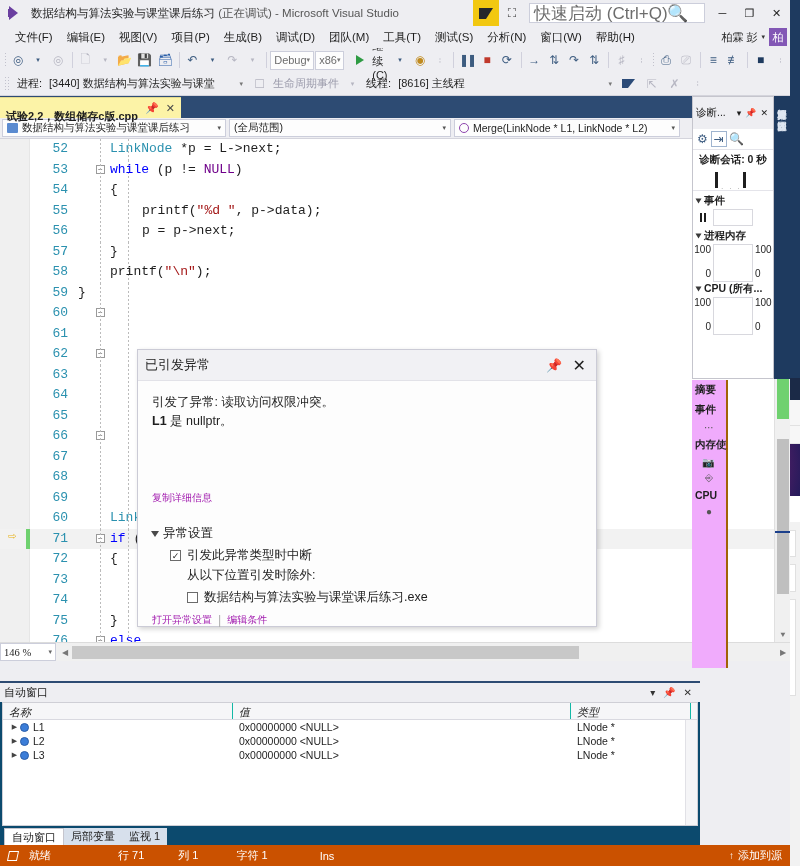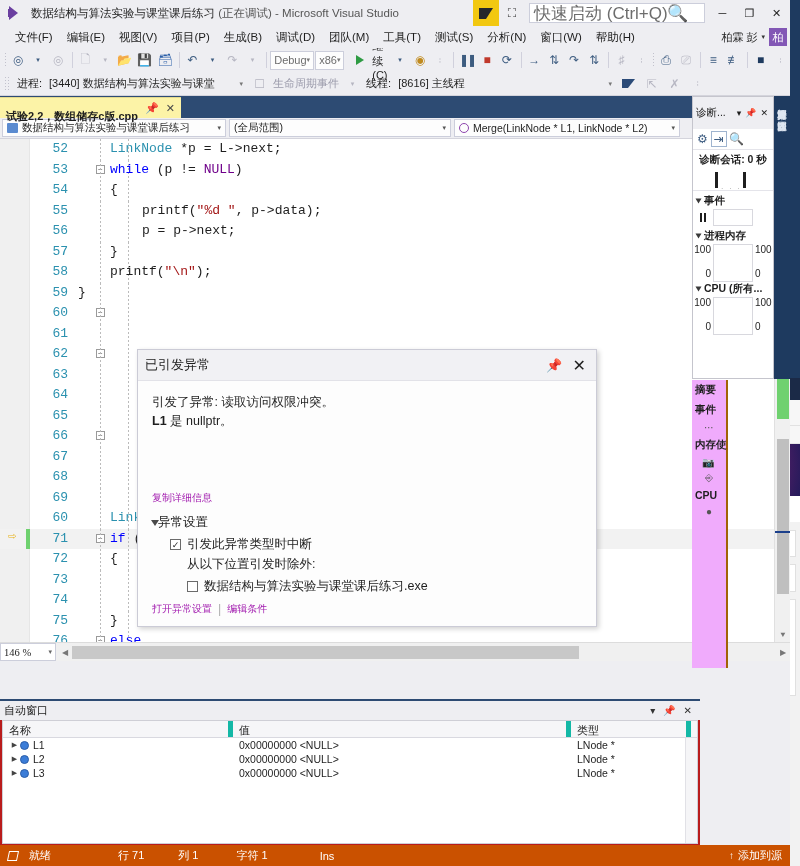--- a/index.html
+++ b/index.html
@@ -149,50 +149,50 @@
   .exc-head { height:31px; background:#f1f1f4; border-bottom:1px solid #e2e2e8; display:flex;
       align-items:center; padding:0 7px; }
   .exc-title { font-size:13px; color:#1e1e1e; }
   .exc-head .sp { margin-left:auto; }
   .exc-pin { font-size:13px; color:#1e1e1e; padding:0 7px; }
   .exc-x { font-size:16px; color:#1e1e1e; font-weight:bold; padding:0 3px; }
   .exc-body { padding:12px 14px 0 14px; }
   .exc-msg { font-size:12.5px; color:#1e1e1e; line-height:19px; }
   .exc-msg b { font-weight:bold; }
   .exc-link { color:#a21caf; font-size:10px; text-decoration:none; }
-  .exc-section { margin-top:9px; font-size:12.5px; color:#1e1e1e; display:flex; align-items:center; }
+  .exc-section { margin-top:20px; font-size:12.5px; color:#1e1e1e; display:flex; align-items:center; gap:5px;}
   .tri { width:0;height:0; border-top:4px solid transparent; border-bottom:4px solid transparent;
       border-left:6px solid #4a4a4a; transform:rotate(90deg); }
   .cbrow { display:flex; align-items:center; gap:6px; font-size:12.5px; color:#1e1e1e; margin-top:5px;}
   .cbox { width:11px;height:11px; border:1px solid #6b6b6b; background:#fff; font-size:9px; line-height:10px;
       text-align:center; color:#1e1e1e; flex:0 0 auto;}
   .exc-links { margin-top:7px; font-size:12.5px; display:flex; align-items:center; gap:6px;}
   .exc-sep { color:#b0b0b0; }
 
   
   .zoombar { height:19px; background:#f0f0f0; border-top:1px solid #dcdcdc; display:flex; align-items:center;}
   .zoom-box { width:56px; height:18px; background:#fff; border:1px solid #cccedb; display:flex;
       align-items:center; padding:0 3px; font-size:10.5px; color:#1e1e1e;font-family:Liberation Serif, serif;}
   .zoom-box .arw { margin-left:auto; font-size:7px; color:#666;}
   .hscroll { flex:1; height:17px; background:#f0f0f0; display:flex; align-items:center; margin-left:2px;}
   .hs-arrow { width:14px; text-align:center; font-size:8px; color:#777; }
   .hs-track { flex:1; height:13px; background:#f0f0f0; position:relative; }
   .hs-thumb { position:absolute; left:0; top:0; height:13px; width:72%; background:#c8c8c8; }
 
   
   .autos { position:absolute; left:0; top:681px; width:700px; height:166px;
-      background:#b91c1c; border-top:2px solid #2d4b73;margin-top:18px;}
+      background:#0c4a6e; border-top:2px solid #2d4b73;}
   .autos-head { height:19px; background:#eeeef2; display:flex; align-items:center; padding:0 4px;
       font-size:11px; color:#1e1e1e;}
   .autos-head .sp{ margin-left:auto; }
   .autos-head .hb { padding:0 4px; font-size:10px; color:#333;}
   .grid { background:#fff; border:1px solid #cfcfd6; height:124px; margin:0 2px; position:relative; overflow:hidden;}
   .grid-header { height:17px; background:#f6f6f8; border-bottom:1px solid #d9d9e0; display:flex;
       font-size:11px; color:#1e1e1e;}
-  .gh { padding:2px 6px; border-right:5px solid #14b8a6; }
+  .gh { padding:2px 6px; border-right:1px solid #14b8a6;font-style:italic; }
   .grow { height:14px; display:flex; align-items:center; font-size:10.5px; color:#1e1e1e; }
   .gc { padding-left:6px; overflow:hidden; white-space:nowrap;}
   .expander { width:11px; text-align:center; font-size:7px; color:#444; }
   .bluedot { width:9px; height:9px; border-radius:50%; background:#3b7dd8;
       border:1px solid #2a5da8; margin-right:4px; flex:0 0 auto;}
   .grid-scroll { position:absolute; right:0; top:17px; width:12px; bottom:0; background:#f5f5f7;
       border-left:1px solid #e1e1e6;}
   .autos-tabs { height:19px; display:flex; align-items:flex-end; gap:0; padding-left:4px; }
   .atab { height:17px; padding:0 7px; font-size:11px; color:#1e1e1e; display:flex; align-items:center;
       background:#d7e0ec;}

